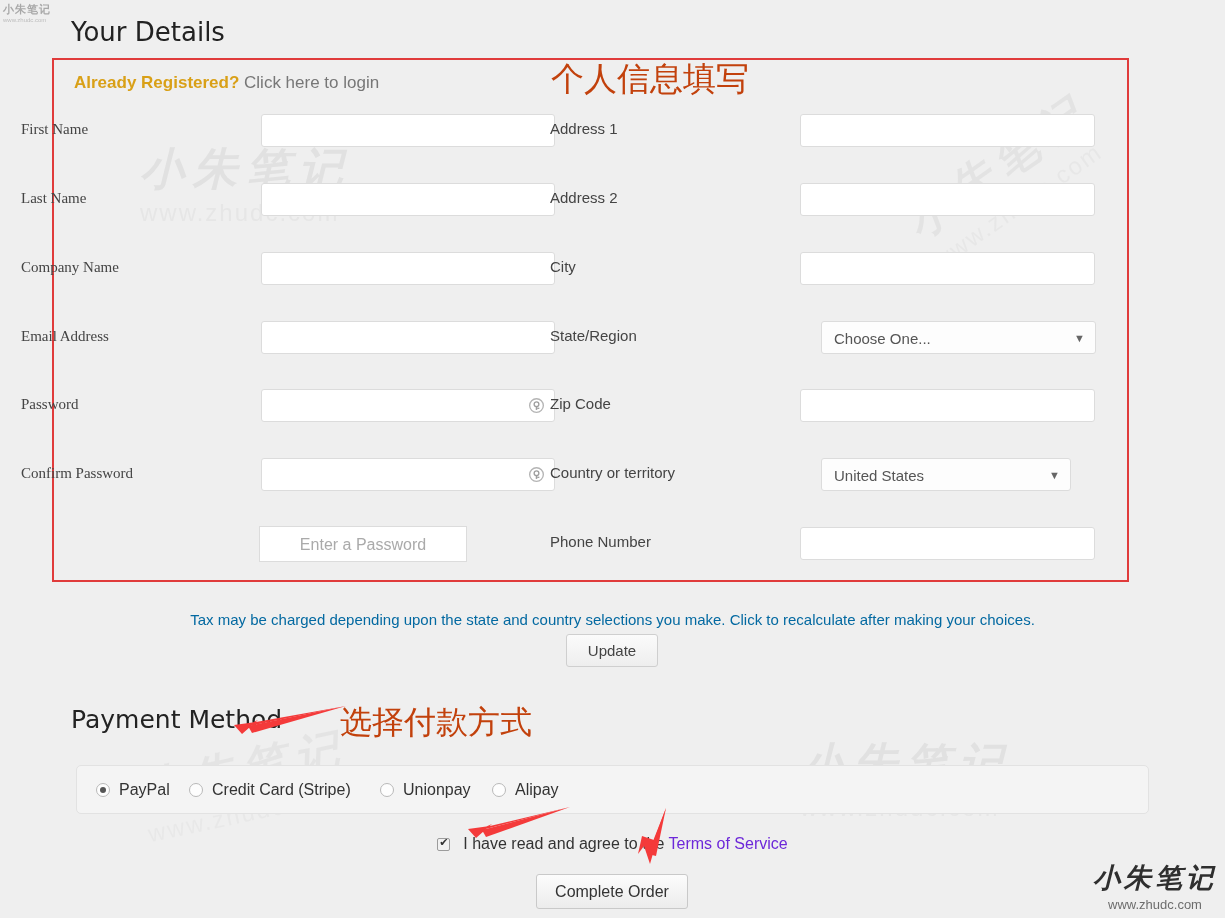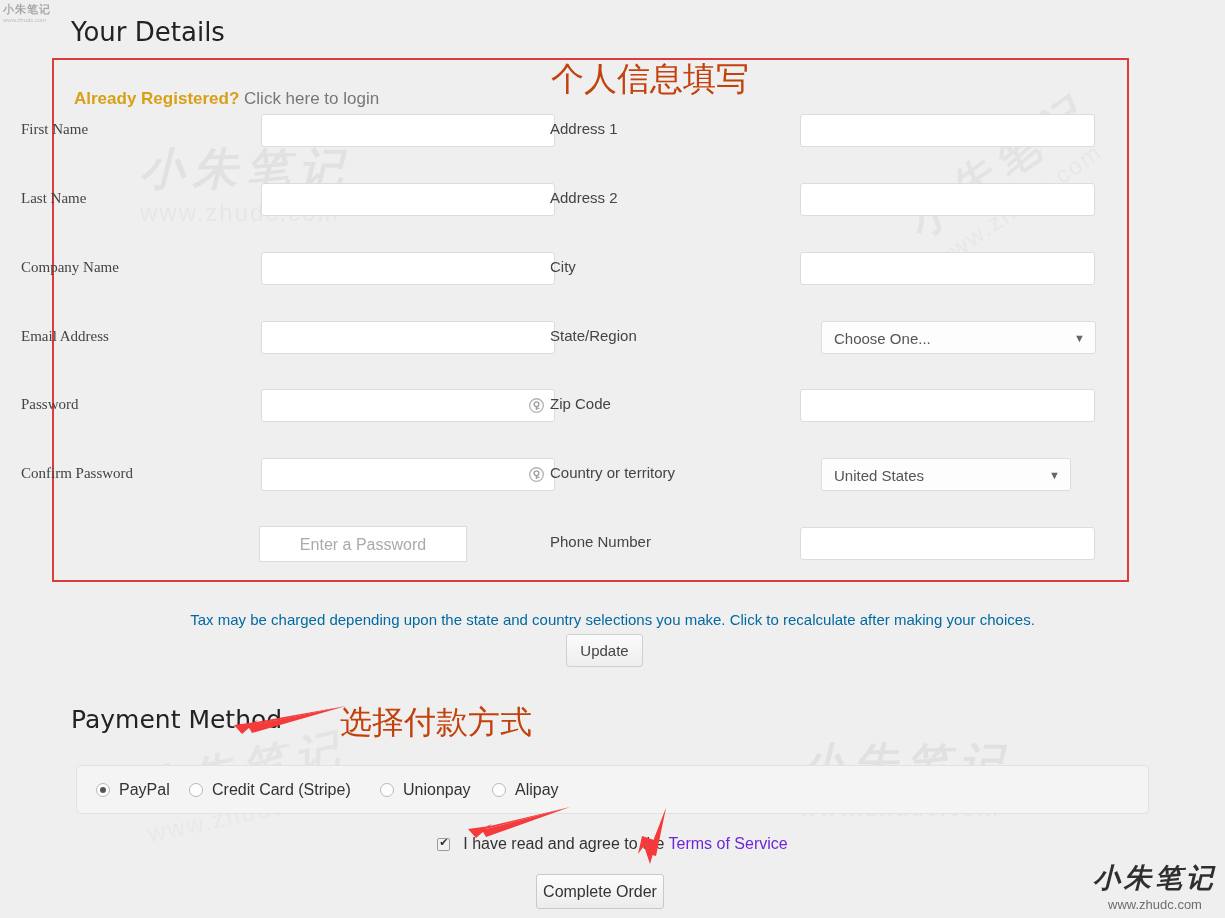--- a/index.html
+++ b/index.html
@@ -59,21 +59,20 @@
     left: 52px; top: 58px;
     width: 1077px; height: 524px;
     border: 2px solid #e03b3b;
     background: transparent;
   }
 
   
   .reg-line {
     position: absolute; left: 74px; top: 73px;
     font-size: 17px;
-    margin-top: 16px;
   }
   .reg-strong { color: #d9a017; font-weight: bold; }
   .reg-rest { color: #777; }
 
   
   .form-row { position: absolute; height: 30px; }
   .lbl {
     position: absolute; right: 0; top: 0;
     font-size: 15px; color: #444;
     line-height: 30px; white-space: nowrap;
@@ -124,21 +123,21 @@
     font-family: "Liberation Sans", sans-serif;
   }
 
   
   .tax-note {
     position: absolute; left: 0; top: 611px; width: 1225px;
     text-align: center; font-size: 15px; color: #0369a1;
   }
   .update-btn {
     position: absolute; left: 566px; top: 634px;
-    width: 77px; height: 33px;
+    width: 92px; height: 33px;
     background: linear-gradient(#fbfbfb,#eeeeee);
     border: 1px solid #cfcfcf; border-radius: 3px;
     font-size: 15px; color: #444;
     line-height: 31px; text-align: center;
   }
 
   
   .pay-title {
     position: absolute; left: 71px; top: 705px;
     font-size: 25px; color: #222; font-weight: 400;
@@ -179,21 +178,21 @@
     border-radius: 2px; position: relative; margin-right: 13px;
   }
   .cbox::after {
     content: "\2714"; position: absolute;
     left: 1px; top: -3px; font-size: 11px; color: #333;
   }
   .tos { color: #6d28d9; }
 
   .complete-btn {
     position: absolute; left: 536px; top: 874px;
-    width: 128px; height: 35px;
+    width: 152px; height: 35px;
     background: linear-gradient(#fcfcfc,#ececec);
     border: 1px solid #c9c9c9; border-radius: 3px;
     font-size: 16px; color: #333;
     line-height: 33px; text-align: center;
   }
 
   
   .anno {
     position: absolute; color: #c2410c;
     font-family: "DejaVu Sans", sans-serif;

